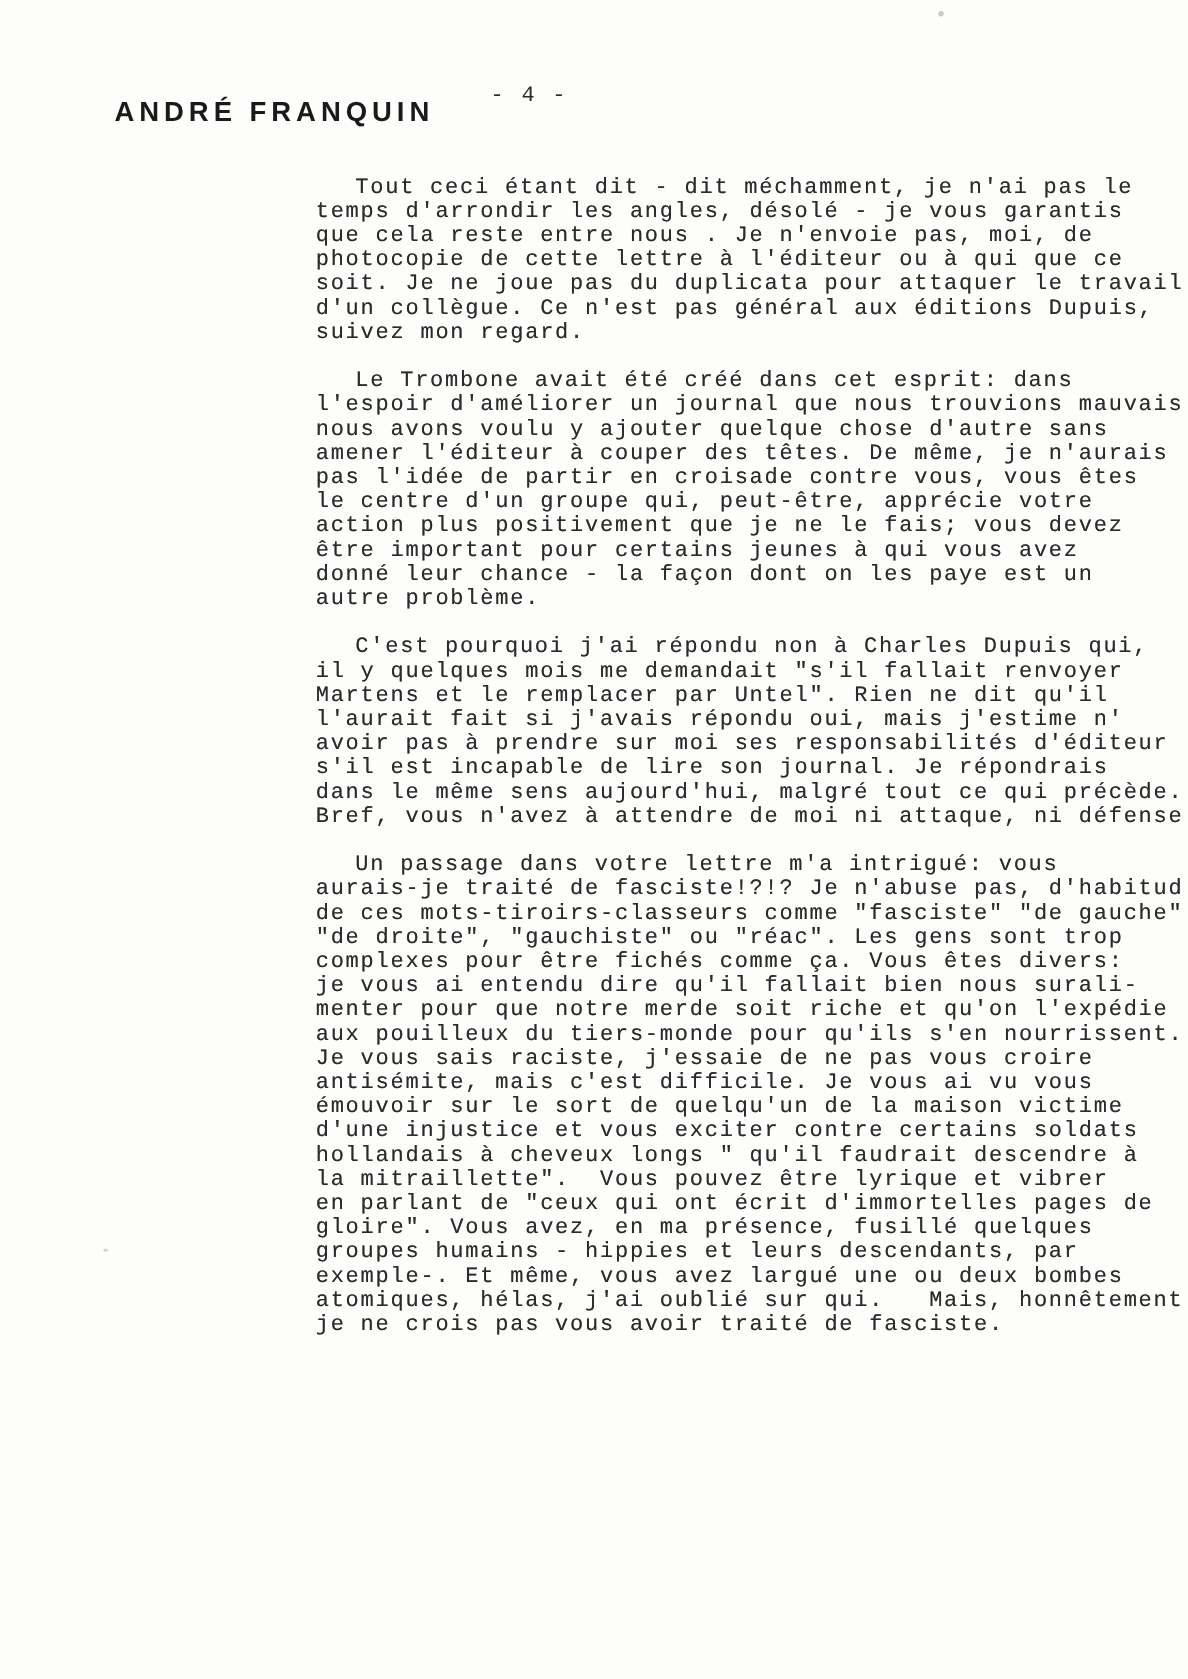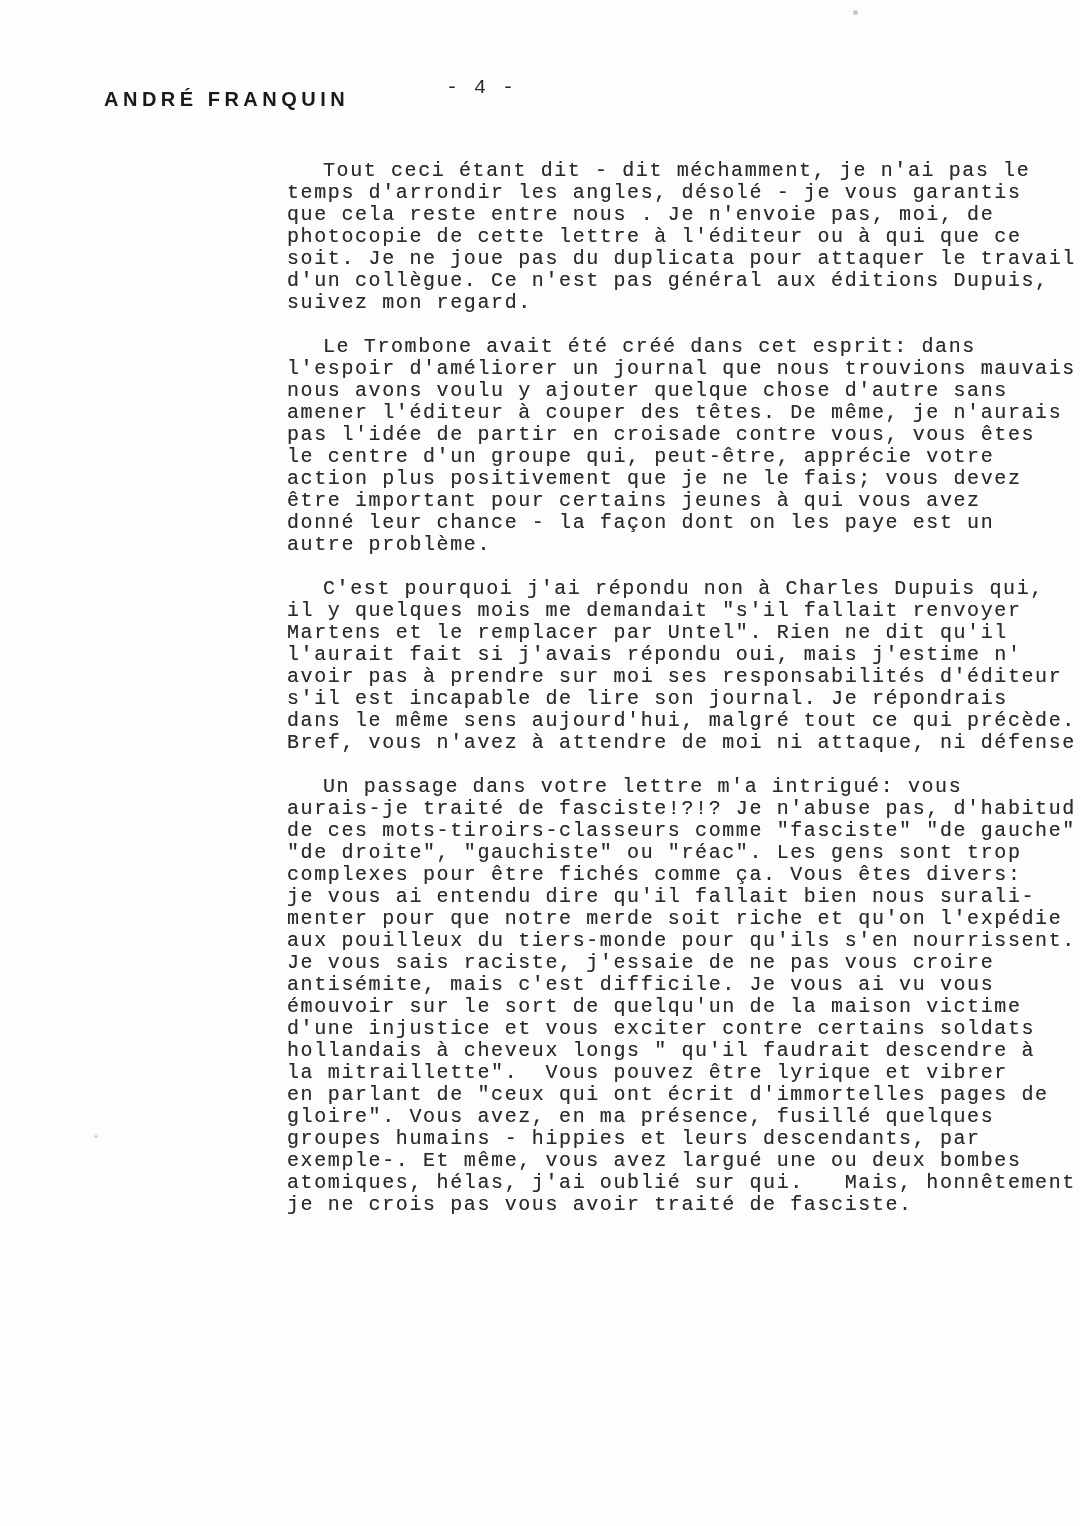--- a/index.html
+++ b/index.html
@@ -12,21 +12,21 @@
     position: relative;
     width: 1080px; height: 1526px;
     background: var(--paper, #fdfdfb);
     overflow: hidden;
   }
   .letterhead {
     position: absolute;
     left: 104px; top: 88px;
     font-family: "Liberation Sans", sans-serif;
     font-weight: 700;
-    font-size: 20px;
+    font-size: 25px;
     letter-spacing: 4.5px;
     color: var(--letterhead-ink, #1a1a1a);
     white-space: pre;
   }
   .pagenum {
     position: absolute;
     left: 446px; top: 76px;
     font-size: 20px;
     letter-spacing: 2px;
     color: var(--ink, #2b2b2b);

